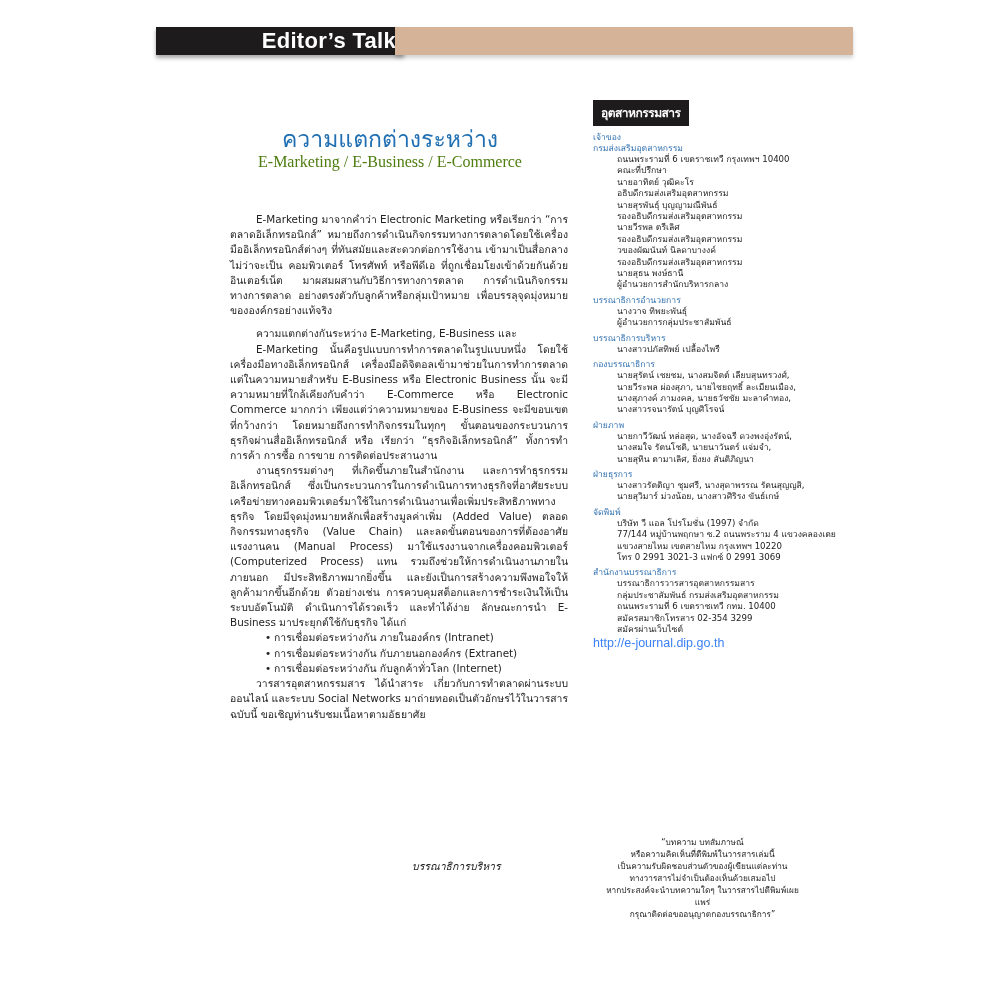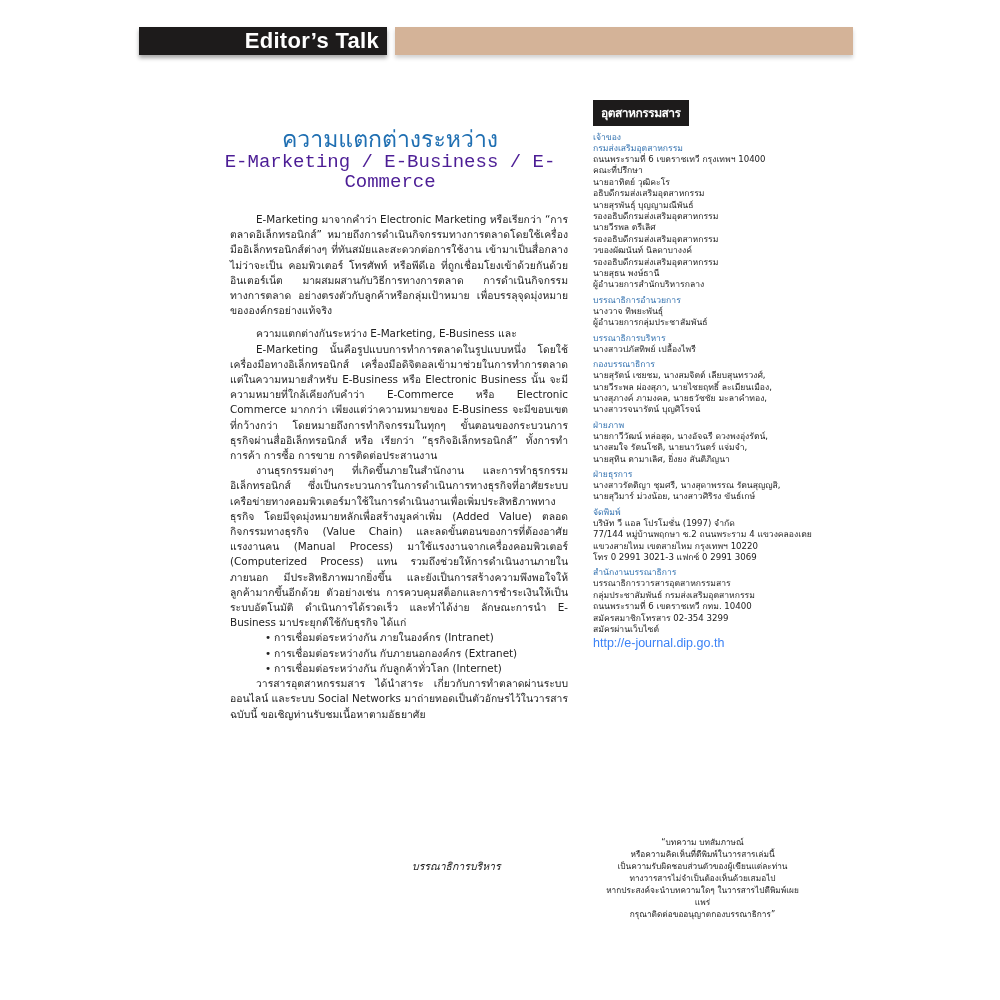--- a/index.html
+++ b/index.html
@@ -1,52 +1,52 @@
 <!DOCTYPE html>
 <html><head>
 <meta charset="utf-8">
 <style>
   html, body { margin:0; padding:0; background:#ffffff; }
   body { width:1000px; height:1000px; position:relative; overflow:hidden;
          font-family:"DejaVu Sans", "Liberation Sans", sans-serif; color:#1a1a1a; }
 
   
-  .hdr-black { position:absolute; left:139px; top:27px; width:248px; height:28px;
+  .hdr-black { position:absolute; left:156px; top:27px; width:248px; height:28px;
                background:#1d1b1b; box-shadow:0 3px 4px rgba(0,0,0,0.35); }
   .hdr-title { position:absolute; right:8px; top:1px; color:#ffffff;
                font-family:"Liberation Sans", sans-serif; font-weight:bold;
                font-size:22px; letter-spacing:0.3px; line-height:26px; }
   .hdr-tan { position:absolute; left:395px; top:27px; width:458px; height:28px;
              background:#d4b398; box-shadow:0 3px 4px rgba(0,0,0,0.18); }
 
   
   .art-title { position:absolute; left:200px; top:126px; width:380px; text-align:center; }
   .art-title .th { color:#1f6fb2; font-size:23px; line-height:26px; }
-  .art-title .en { color:#4c1d95; font-size:19px; line-height:20px;
-                   font-family:Liberation Mono, monospace; }
+  .art-title .en { color:#4d7c0f; font-size:16px; line-height:20px;
+                   font-family:Liberation Serif, serif; }
 
   
   .body { position:absolute; left:230px; top:212px; width:338px;
           font-size:10.4px; line-height:15.2px; color:#222; }
   .body p { margin:0; text-indent:26px; text-align:justify; }
   .body p.noindent { text-indent:0; }
   .body ul { margin:0; padding:0 0 0 24px; list-style:none; }
   .body li { position:relative;margin-left:20px; }
   .body li::before { content:"\2022"; position:absolute; left:-9px; }
   .signature { position:absolute; left:412px; top:858px; font-size:10.5px;
                font-style:italic; color:#222; }
 
   
   .side { position:absolute; left:593px; top:100px; width:200px; }
   .mag-logo { display:inline-block; background:#1d1b1b; color:#fff;
               font-weight:bold; font-size:12px; line-height:26px;
               padding:0 8px; letter-spacing:-0.5px; }
   .side-sec { margin-top:4px; }
   .side-head { color:#2f6fae; font-size:8.6px; line-height:11px; }
-  .side-line { font-size:8.6px; line-height:11.4px; color:#1a1a1a; white-space:nowrap; }
+  .side-line { font-size:8.6px; line-height:11.4px; color:#1a1a1a; white-space:nowrap;margin-left:24px; }
   .side-url { font-family:"Liberation Sans", sans-serif; font-size:12.5px;
               line-height:16px; color:#3b82f6; }
 
   .disclaimer { position:absolute; left:600px; top:836px; width:205px;
                 text-align:center; font-size:8.3px; line-height:12px; color:#1a1a1a; }
 </style>
 </head>
 <body>
 
 <div class="hdr-black">

